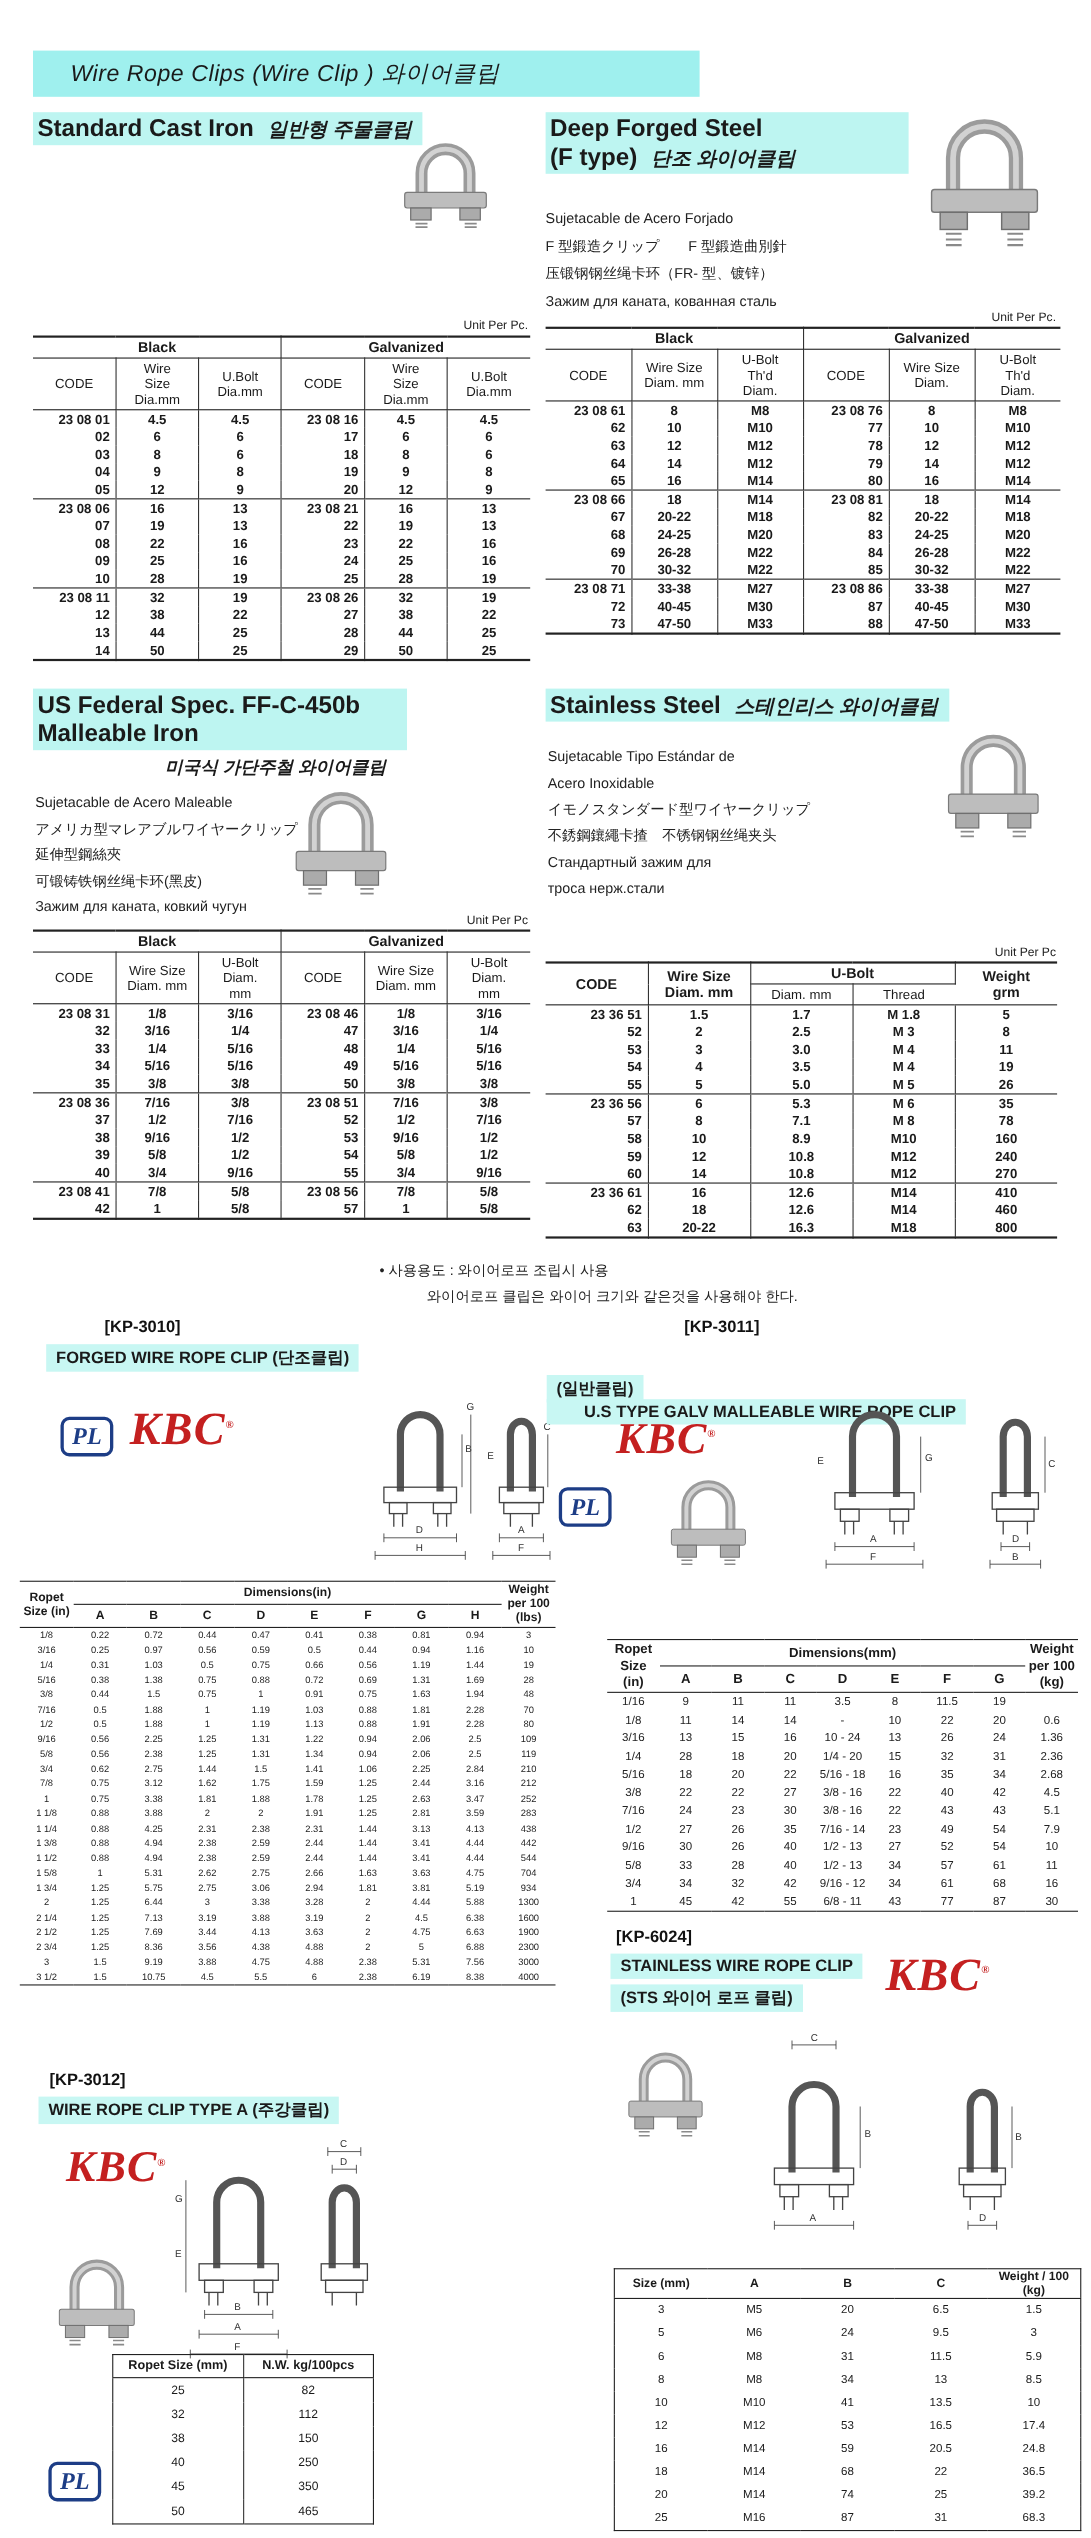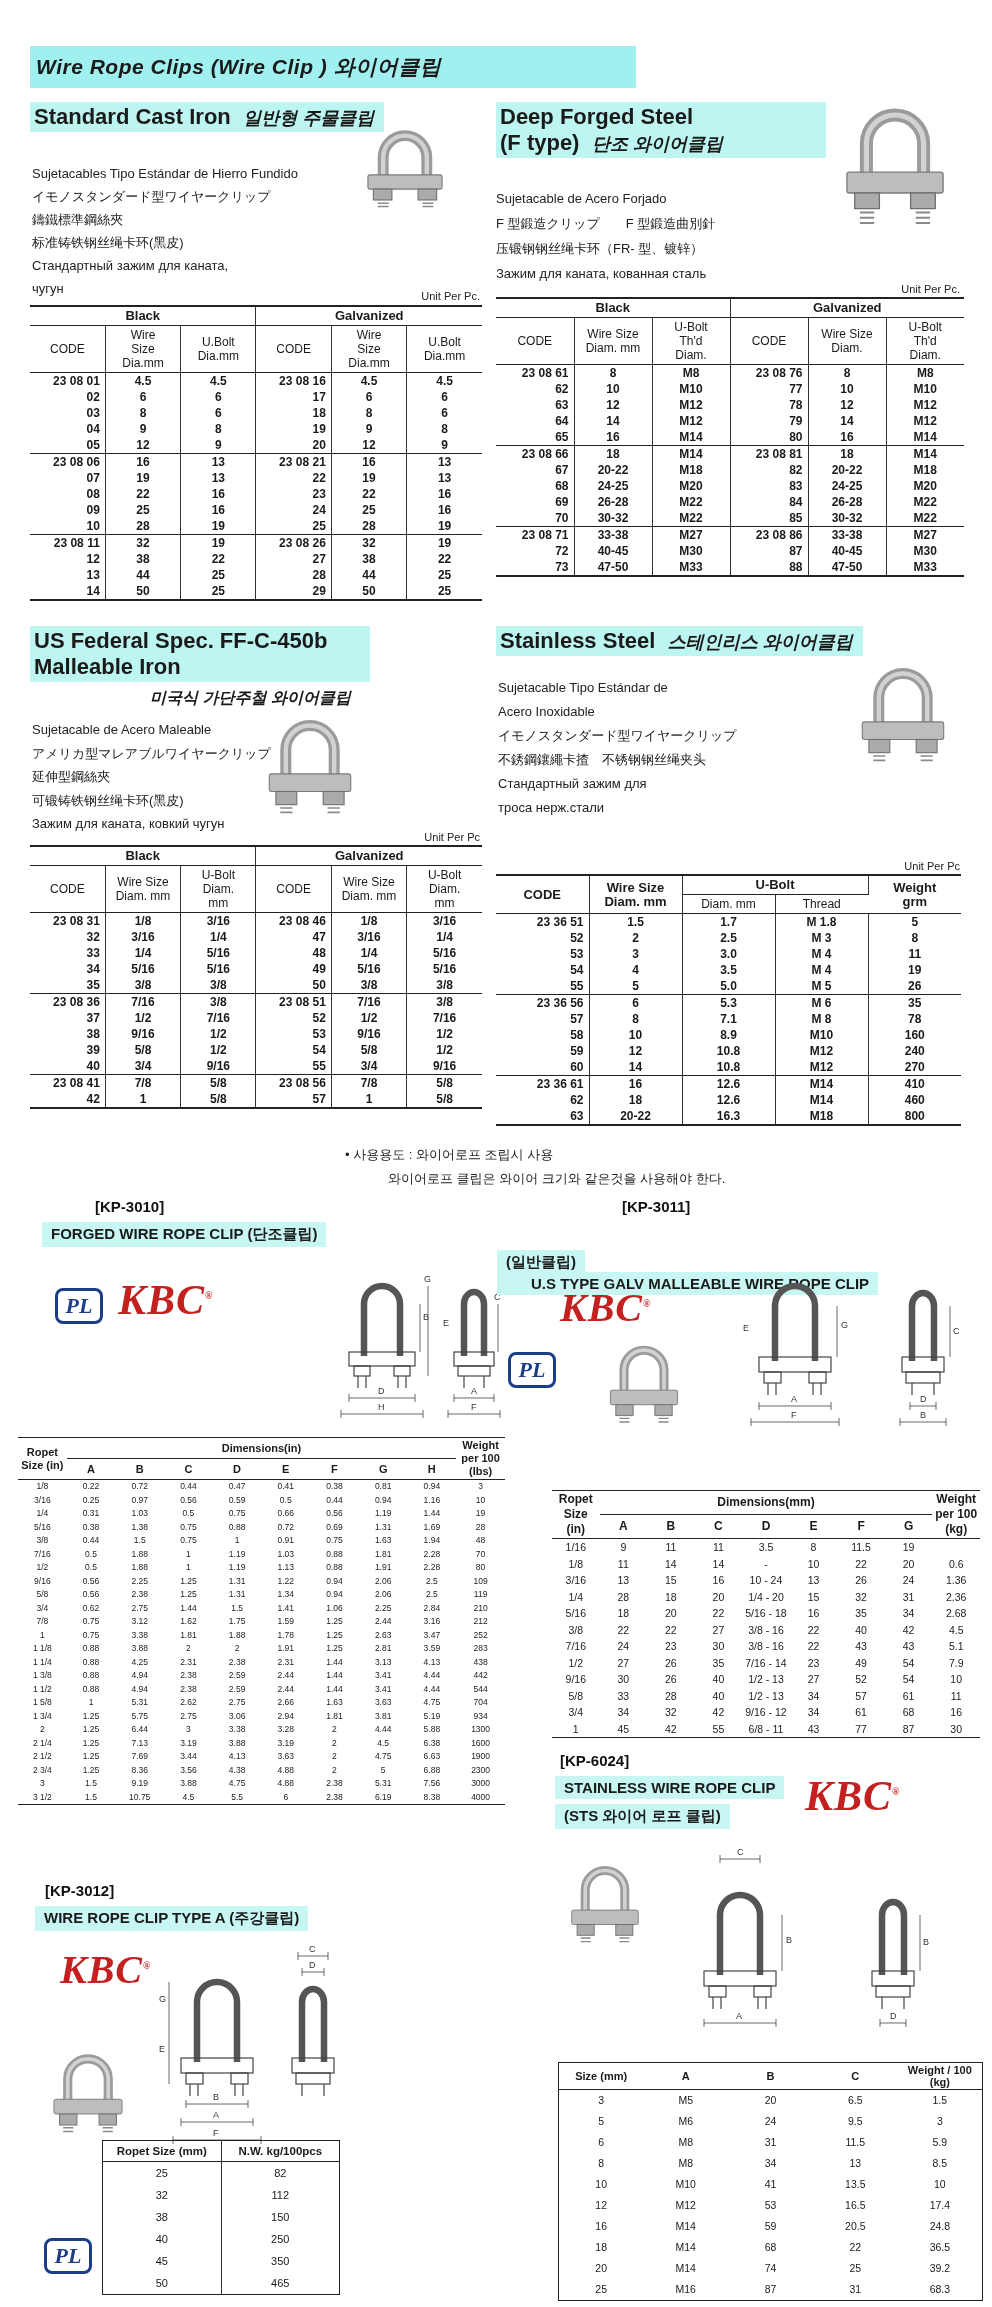--- a/index.html
+++ b/index.html
@@ -2,21 +2,21 @@
 <html><head>
 <meta charset="utf-8">
 <style>
   * { margin:0; padding:0; box-sizing:border-box; }
   html,body { background:#fff; }
   #page { position:relative; width:992px; height:2307px; background:#fff;
           font-family:"Liberation Sans", sans-serif; color:#1a1a1a; overflow:hidden; }
   .abs { position:absolute; }
 
   
-  .banner { background:#9ff0ee; padding:7px 6px; font-size:21px; font-weight:bold;
+  .banner { background:#9ff0ee; padding:7px 34px; font-size:21px; font-weight:normal;
             font-style:italic; letter-spacing:0.5px; }
   .hbar { background:#bdf5f1; display:inline-block; padding:2px 10px 2px 4px; }
   .h-en { font-size:22px; font-weight:bold; }
   .h-kr { font-size:18px; font-weight:bold; font-style:italic; margin-left:8px; }
   .h-kr-sm { font-size:16px; font-weight:bold; font-style:italic; }
   .desc { font-size:13px; line-height:23px; white-space:nowrap; color:#222; }
   .unit { font-size:11px; color:#222; text-align:right; }
 
   
   table { border-collapse:collapse; }
@@ -79,28 +79,20 @@
 </head>
 <body>
 
 <div id="page">
 
   <div class="abs banner" style="left:30px; top:46px; width:606px;">Wire Rope Clips  (Wire Clip ) 와이어클립</div>
 
   <div class="abs hbar" style="left:30px; top:102px;">
     <span class="h-en">Standard Cast Iron</span>
     <span class="h-kr">일반형 주물클립</span>
-  </div>
-  <div class="abs desc" style="left:32px; top:162px;">
-    <div>Sujetacables Tipo Estándar de Hierro Fundido</div>
-    <div>イモノスタンダード型ワイヤークリップ</div>
-    <div>鑄鐵標準鋼絲夾</div>
-    <div>标准铸铁钢丝绳卡环(黑皮)</div>
-    <div>Стандартный зажим для каната,</div>
-    <div>чугун</div>
   </div>
   <svg class="abs photo-svg" style="left:350px; top:116px;" width="110" height="96" viewBox="0 0 100 88">
     <path class="u" d="M30 58 V38 a20 20 0 0 1 40 0 V58"></path>
     <path class="u2" d="M30 58 V38 a20 20 0 0 1 40 0 V58"></path>
     <rect class="saddle" x="16" y="54" width="68" height="13" rx="2"></rect>
     <rect class="nut" x="21" y="67" width="17" height="10"></rect>
     <rect class="nut" x="62" y="67" width="17" height="10"></rect>
     <path class="thread" d="M25 80 h10 M25 83 h10 M66 80 h10 M66 83 h10"></path>
   </svg>
   <div class="abs unit" style="left:330px; top:290px; width:150px;">Unit Per Pc.</div>

